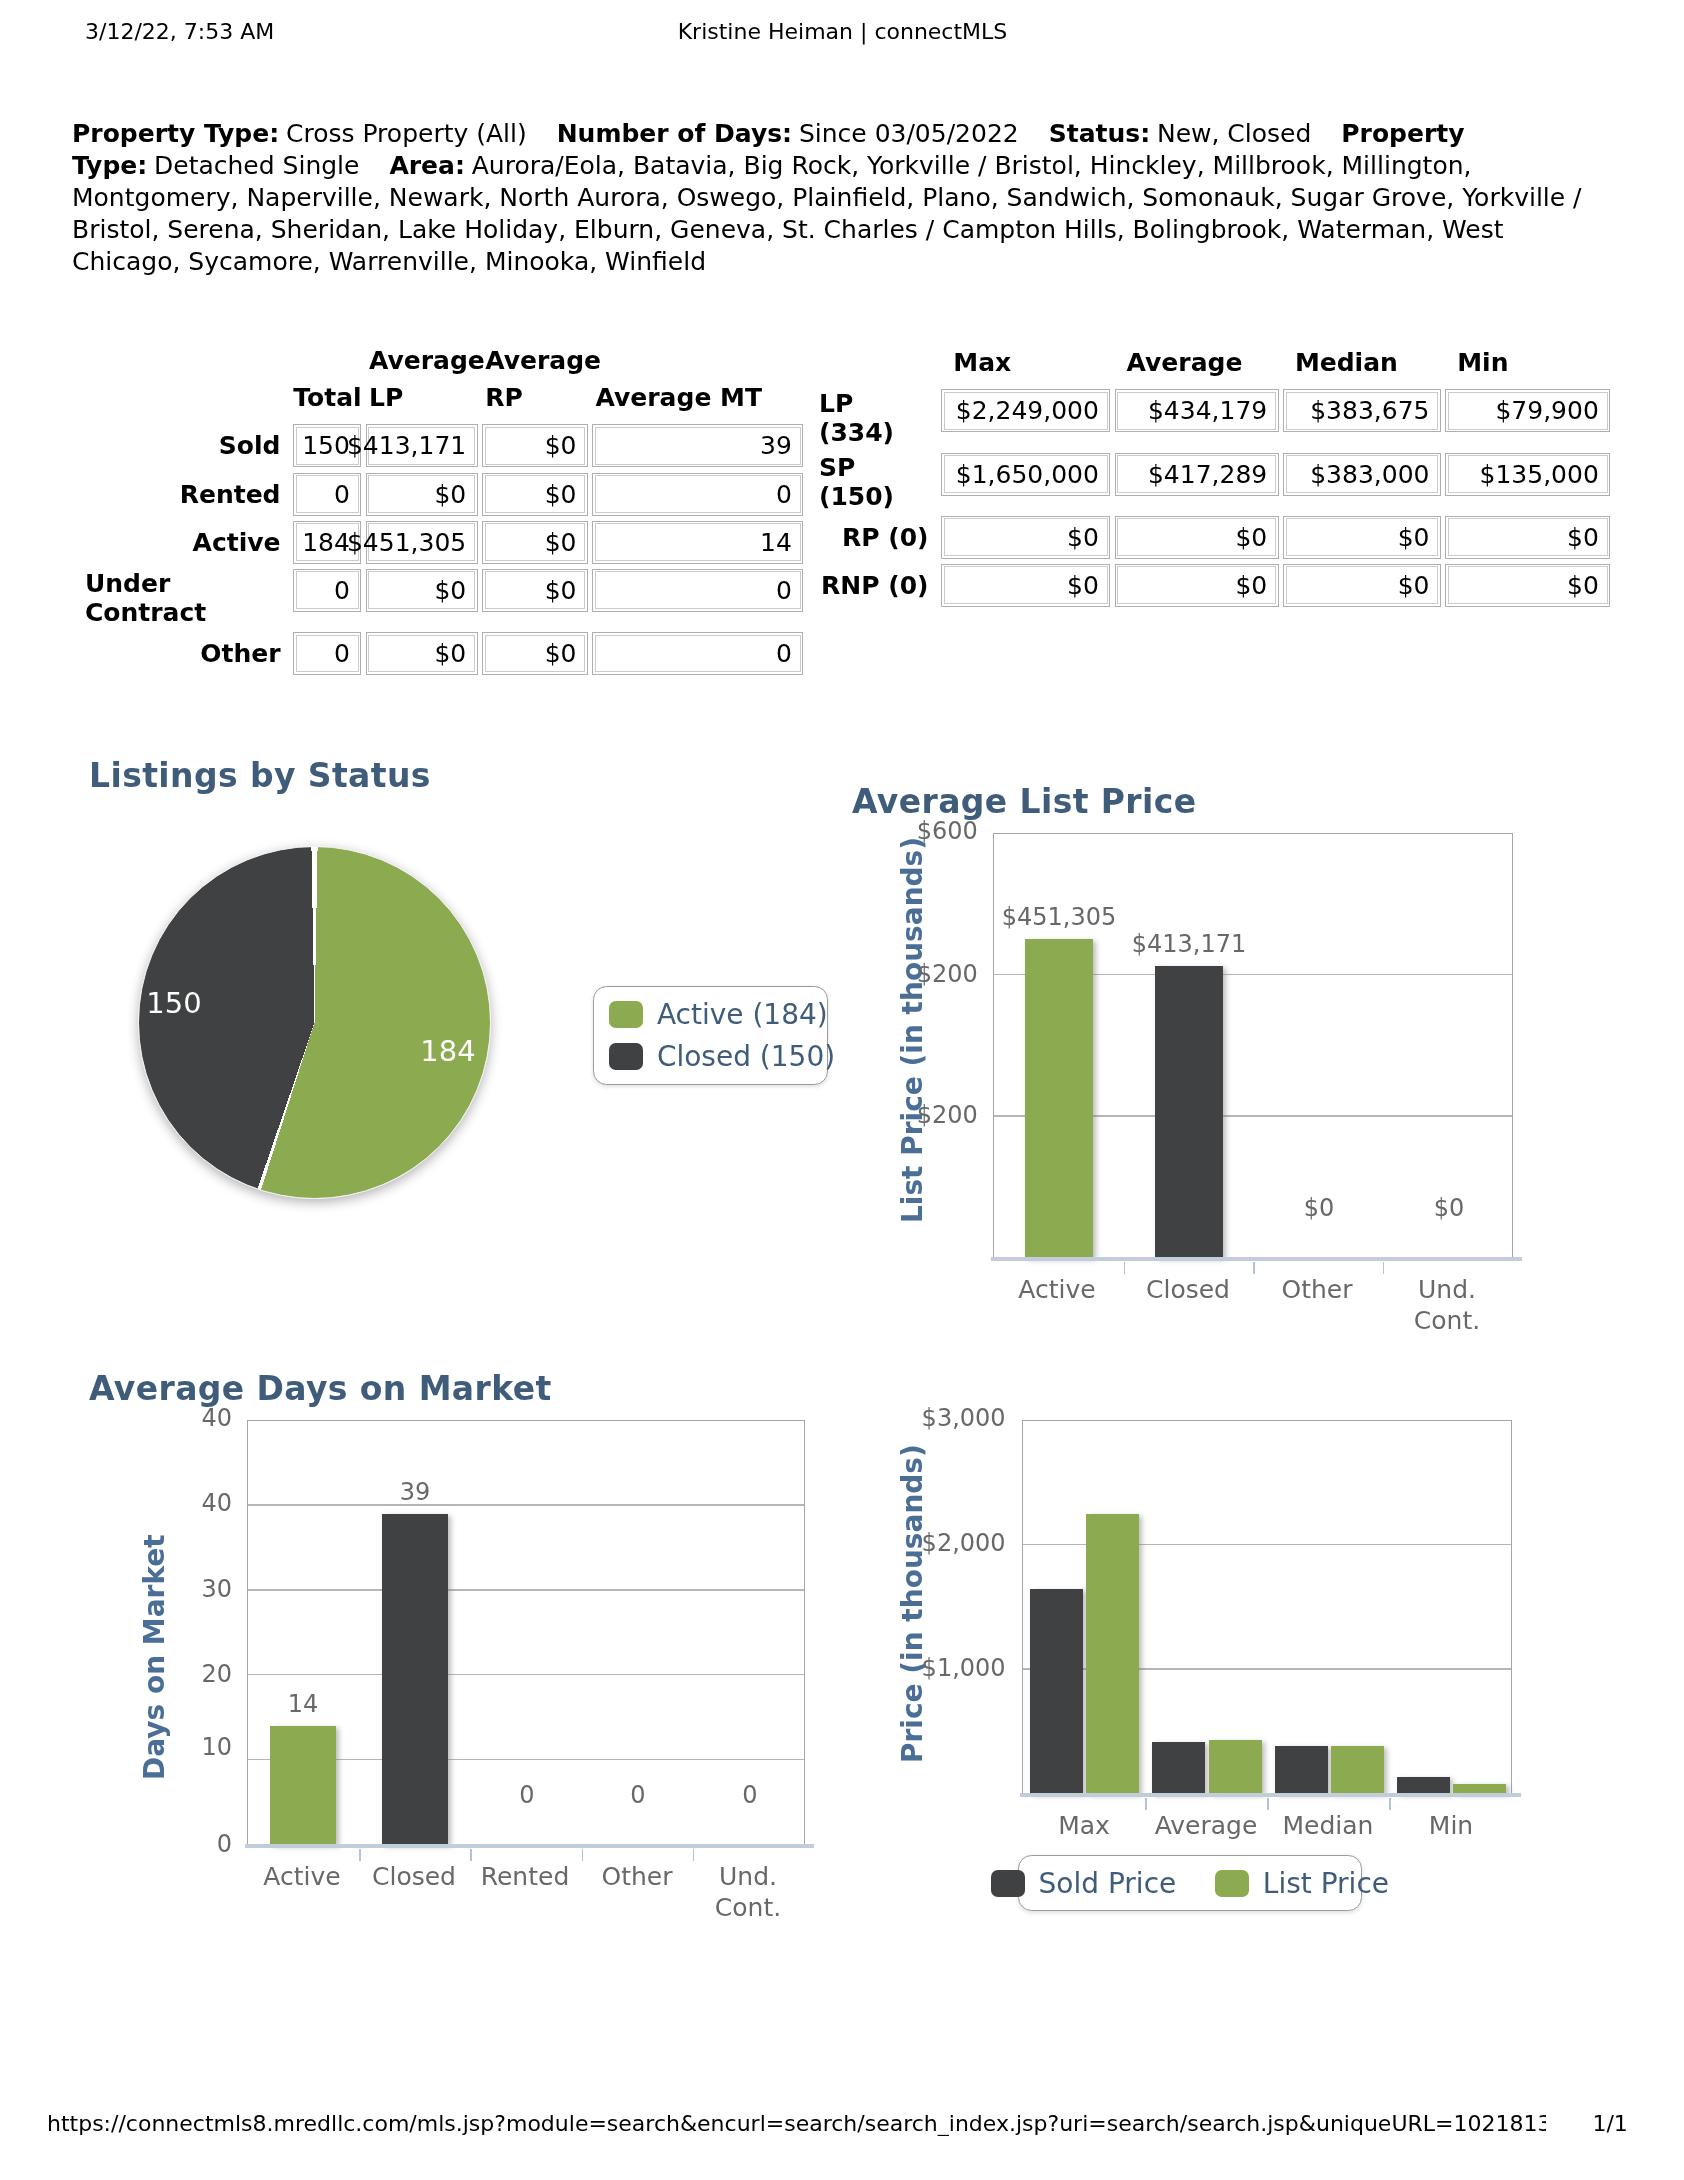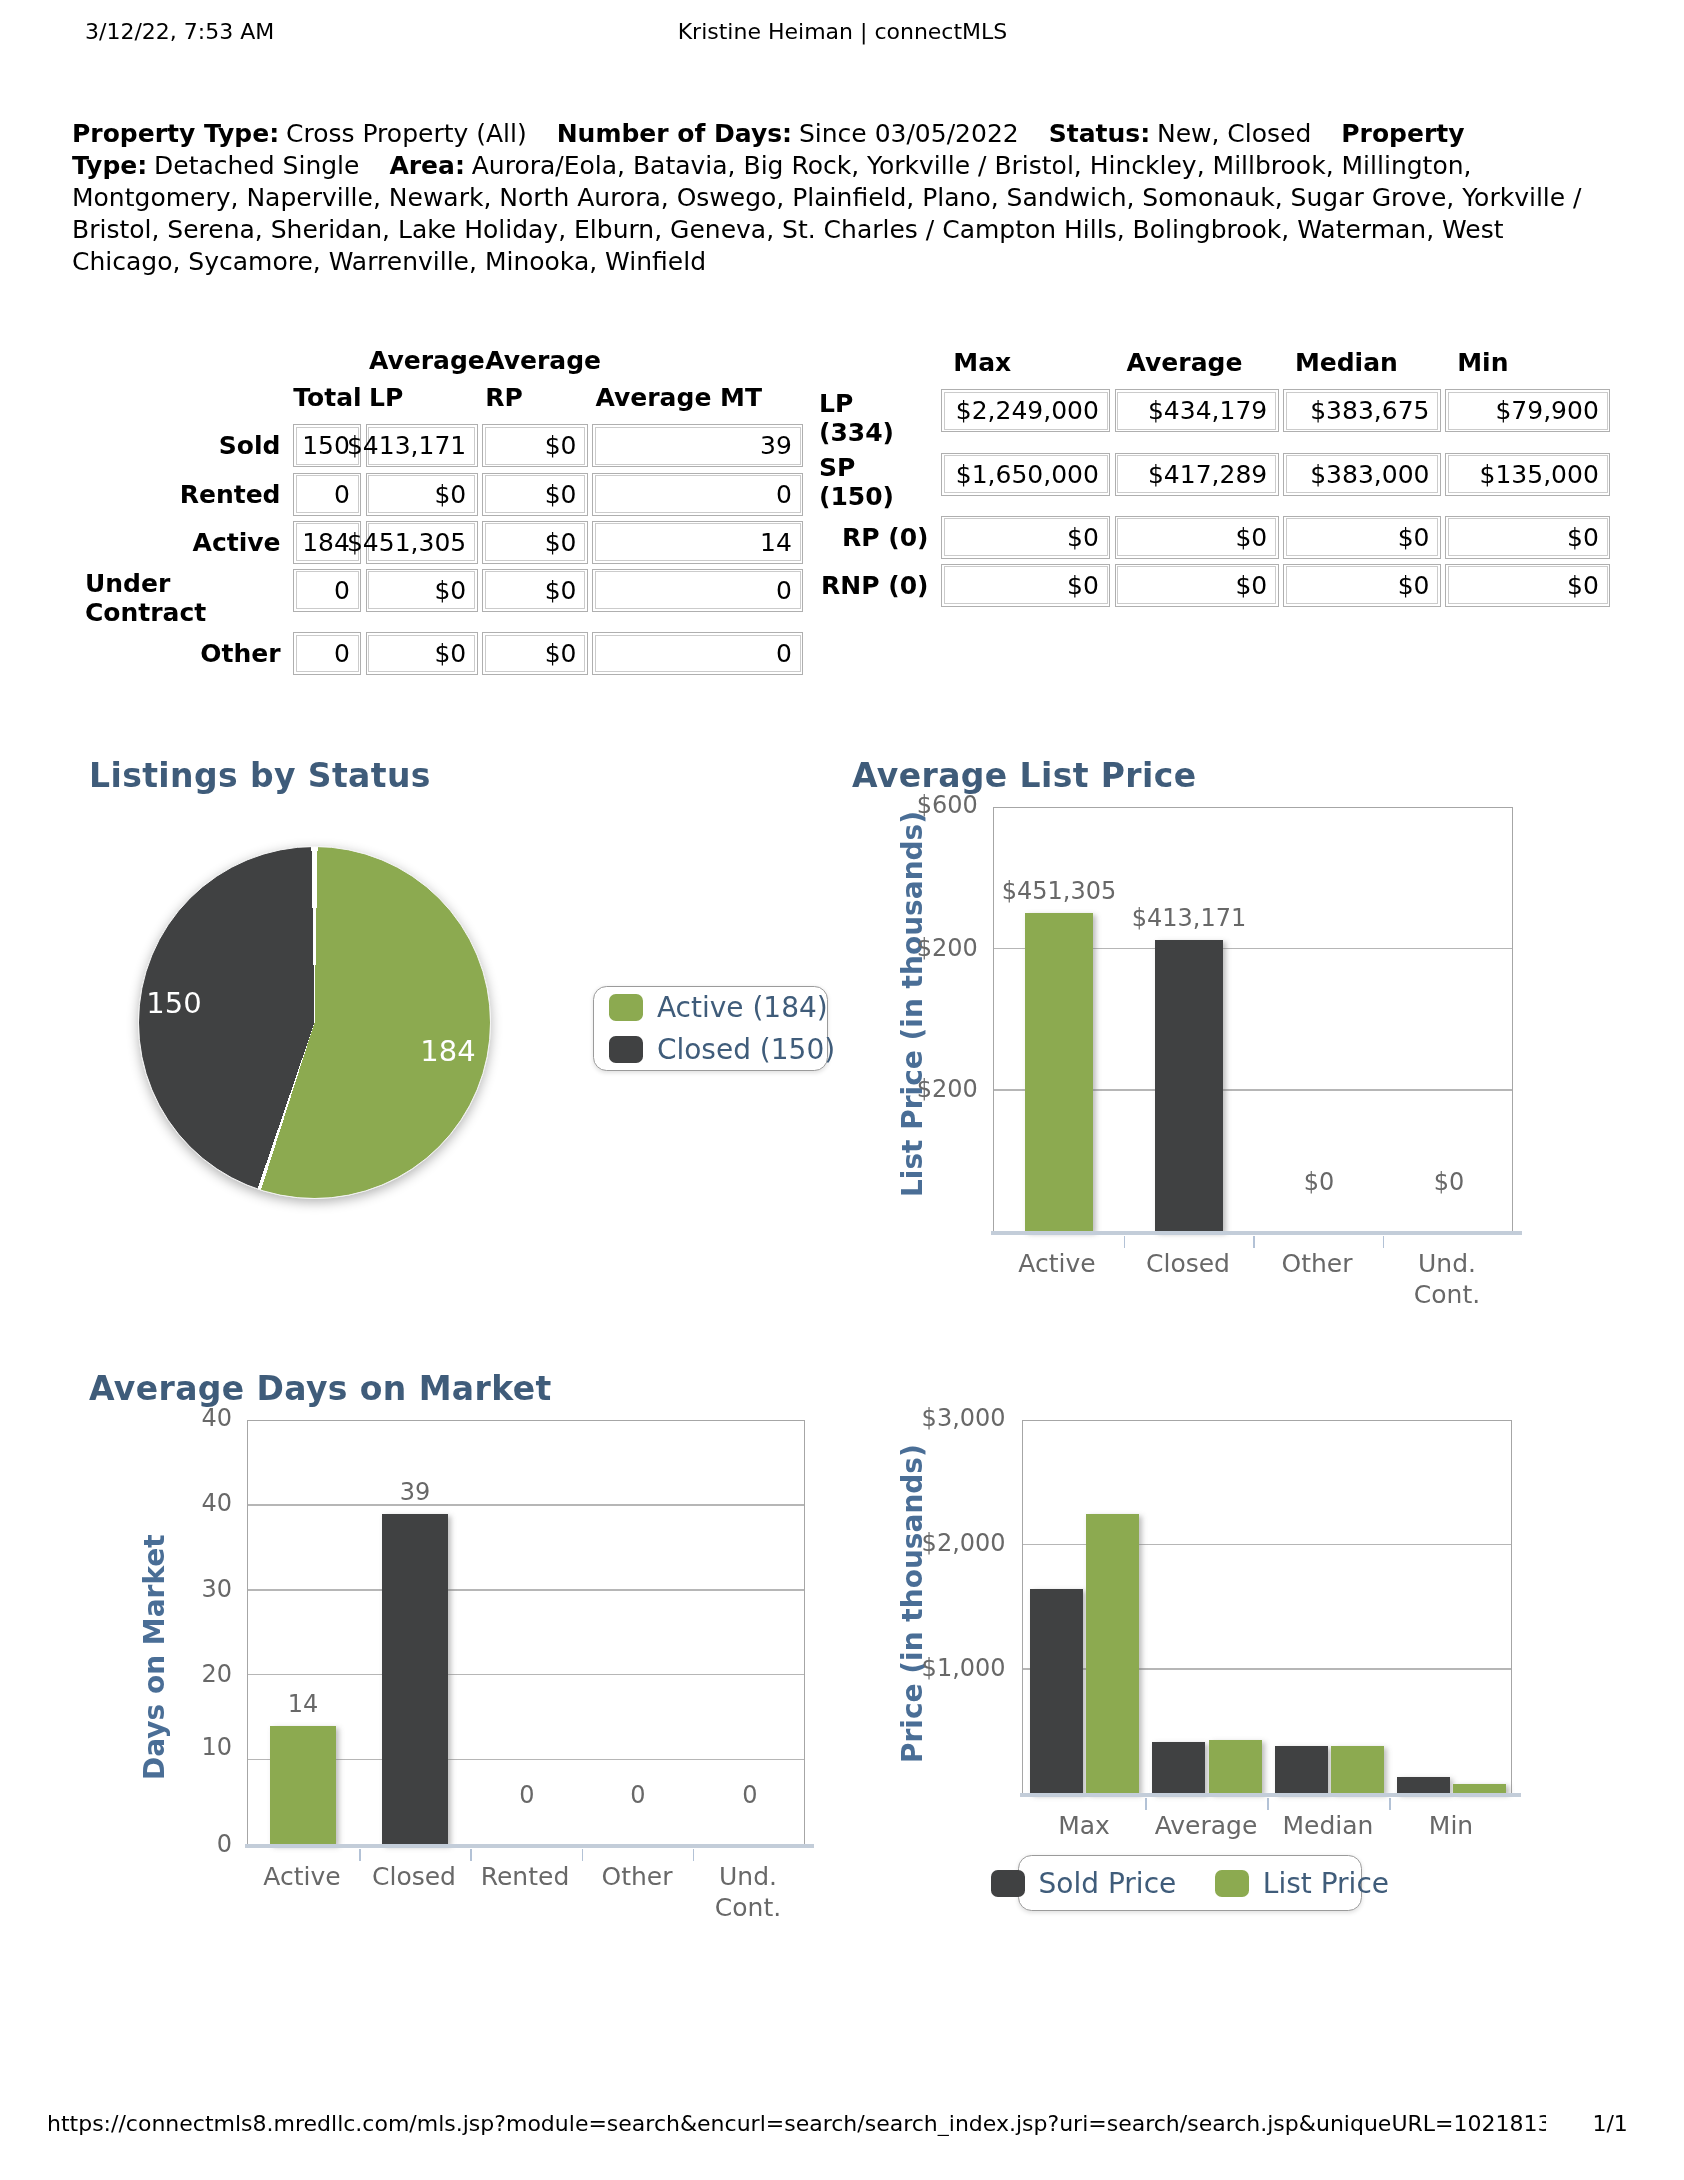--- a/index.html
+++ b/index.html
@@ -226,33 +226,33 @@
     <div class="box">
         <div class="inner">$0</div>
       </div>
   </div>
 
   <div class="chart" style="left:89px;top:741px;width:750px;height:562px;">
     <div class="ctitle" style="top:15.3px;">Listings by Status</div>
     <div class="pie" style="left: 49px; top: 105px; width: 353px; height: 353px; background: conic-gradient(rgb(255, 255, 255) 0deg, rgb(255, 255, 255) 1deg, rgb(140, 170, 80) 1deg, rgb(140, 170, 80) 197.723deg, rgb(255, 255, 255) 197.723deg, rgb(255, 255, 255) 198.923deg, rgb(64, 65, 66) 198.923deg, rgb(64, 65, 66) 359deg, rgb(255, 255, 255) 359deg, rgb(255, 255, 255) 360deg);"></div>
     <span class="pie-label" style="left:85px;top:262px;">150</span>
     <span class="pie-label" style="left:359px;top:310px;">184</span>
-    <div class="legend-box legend-v" style="left:504px;top:245px;width:235px;height:85px;justify-content:center;">
+    <div class="legend-box legend-v" style="left:504px;top:245px;width:235px;height:99px;justify-content:center;">
       <div class="lrow">
         <span class="swatch green"></span>
         <span class="ltext">Active (184)</span>
       </div>
       <div class="lrow">
         <span class="swatch dark"></span>
         <span class="ltext">Closed (150)</span>
       </div>
     </div>
   </div>
 
-  <div class="chart" style="left:852px;top:741px;width:750px;height:588px;">
+  <div class="chart" style="left:852px;top:767px;width:750px;height:588px;">
     <div class="ctitle" style="top:15.3px;">Average List Price</div>
     <div class="ylab" style="left:44px;top:456px;">List Price (in thousands)</div>
     <span class="ytick" style="left:6.8px;top:50px;width:119px;">$600</span>
     <span class="ytick" style="left:6.8px;top:193px;width:119px;">$200</span>
     <span class="ytick" style="left:6.8px;top:334px;width:119px;">$200</span>
     <div class="plot" style="left:141px;top:66px;width:520px;height:426px;">
       <div class="grid" style="bottom:33.33%;"></div>
       <div class="grid" style="bottom:66.67%;"></div>
       <div class="bar green" style="left: 31px; width: 68px; height: 75.2175%;"></div>
       <div class="bar dark" style="left: 161px; width: 68px; height: 68.8618%;"></div>

